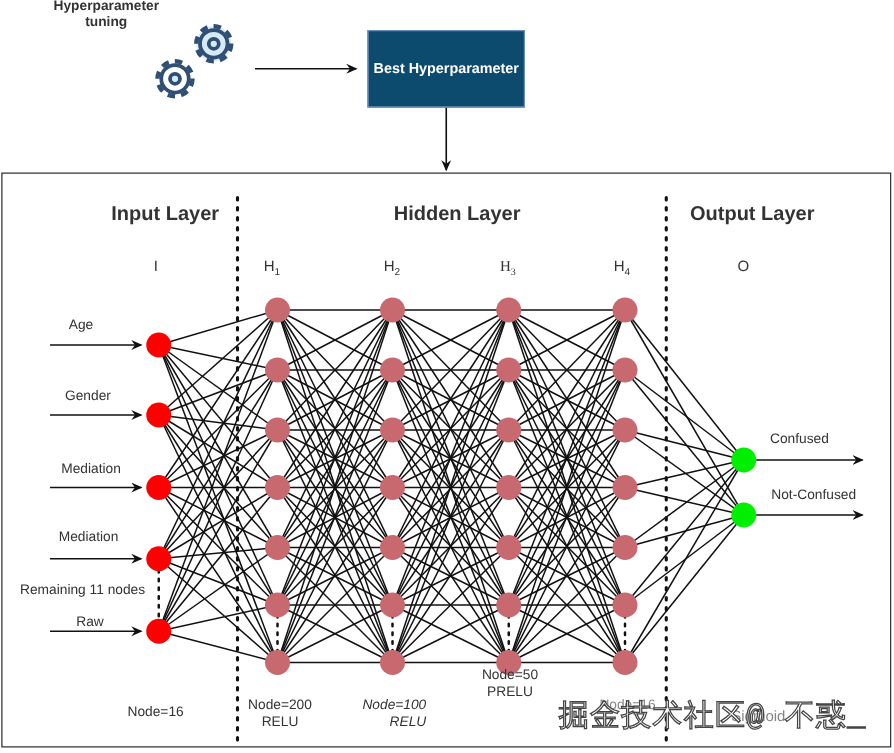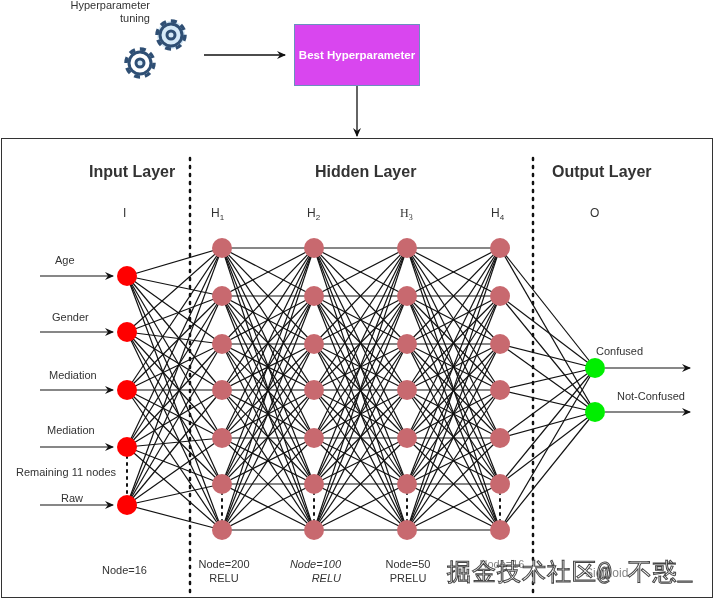--- a/index.html
+++ b/index.html
@@ -1,28 +1,28 @@
 <!DOCTYPE html>
 <html><head>
 <meta charset="utf-8">
 <style>
   html,body{margin:0;padding:0;background:#fff;}
   body{width:715px;height:602px;position:relative;overflow:hidden;font-family:"Liberation Sans",sans-serif;color:#333;}
   .abs{position:absolute;}
   .t{font-size:11px;color:#333;white-space:nowrap;}
   .hdr{font-size:16px;font-weight:bold;color:#333;white-space:nowrap;}
   .frame{position:absolute;left:1px;top:138px;width:712px;height:460px;border:1.5px solid #333;box-sizing:border-box;}
-  .bhp{position:absolute;left:294px;top:24px;width:126px;height:62px;background:#d946ef;border:1px solid #6c8ebf;color:#fff;font-size:11.5px;font-weight:bold;display:flex;align-items:center;justify-content:center;box-sizing:border-box;}
+  .bhp{position:absolute;left:294px;top:24px;width:126px;height:62px;background:#0c4a6e;border:1px solid #6c8ebf;color:#fff;font-size:11.5px;font-weight:bold;display:flex;align-items:center;justify-content:center;box-sizing:border-box;}
   svg{position:absolute;left:0;top:0;}
   .wm{font-size:24px;color:#fff;-webkit-text-stroke:1px #444;letter-spacing:1px;font-family:Liberation Mono, monospace;}
 </style>
 </head>
 <body>
 
-<div class="abs t" style="left:50px;top:-1px;text-align:right;width:100px;line-height:13px;">
+<div class="abs t" style="left:35px;top:-1px;text-align:center;width:100px;line-height:13px;font-weight:bold;">
   <div>Hyperparameter</div>
   <div>tuning</div>
 </div>
 
 <svg width="715" height="602" id="canvas">
   <defs>
     <marker id="arr" markerWidth="10" markerHeight="10" refX="8" refY="4" orient="auto" markerUnits="userSpaceOnUse">
       <path d="M0,0 L9,4 L0,8 L3,4 Z" fill="#111"></path>
     </marker>
   </defs>
@@ -313,33 +313,33 @@
 <div class="abs t" style="left:491px;top:206px;font-size:12px;"><span>H</span><sub style="font-size:8px">4</sub></div>
 <div class="abs t" style="left:590px;top:206px;font-size:12px;">O</div>
 
 <div class="abs t" style="left:55px;top:254px;">Age</div>
 <div class="abs t" style="left:52px;top:311px;">Gender</div>
 <div class="abs t" style="left:49px;top:369px;">Mediation</div>
 <div class="abs t" style="left:47px;top:424px;">Mediation</div>
 <div class="abs t" style="left:16px;top:466px;">Remaining 11 nodes</div>
 <div class="abs t" style="left:61px;top:492px;">Raw</div>
 
-<div class="abs t" style="left:596px;top:345px;">Confused</div>
+<div class="abs t" style="left:616px;top:345px;">Confused</div>
 <div class="abs t" style="left:617px;top:390px;">Not-Confused</div>
 
 <div class="abs t" style="left:102px;top:564px;">Node=16</div>
 <div class="abs t" style="left:196px;top:557px;text-align:center;width:56px;line-height:14px;">
   <div>Node=200</div>
   <div>RELU</div>
 </div>
 <div class="abs t" style="left:285px;top:557px;text-align:right;width:56px;line-height:14px;font-style:italic;">
   <div>Node=100</div>
   <div>RELU</div>
 </div>
-<div class="abs t" style="left:380px;top:557px;text-align:center;width:56px;line-height:14px;">
+<div class="abs t" style="left:380px;top:533px;text-align:center;width:56px;line-height:14px;">
   <div>Node=50</div>
   <div>PRELU</div>
 </div>
 <div class="abs t" style="left:474px;top:557px;text-align:center;width:56px;line-height:14px;opacity:.6">
   <div>Node=16</div>
 </div>
 <div class="abs t" style="left:585px;top:566px;font-size:12px;opacity:.6">Sigmoid</div>
 
 <div class="abs wm" style="left:447px;top:556px;">掘金技术社区@ 不惑_</div>
 

